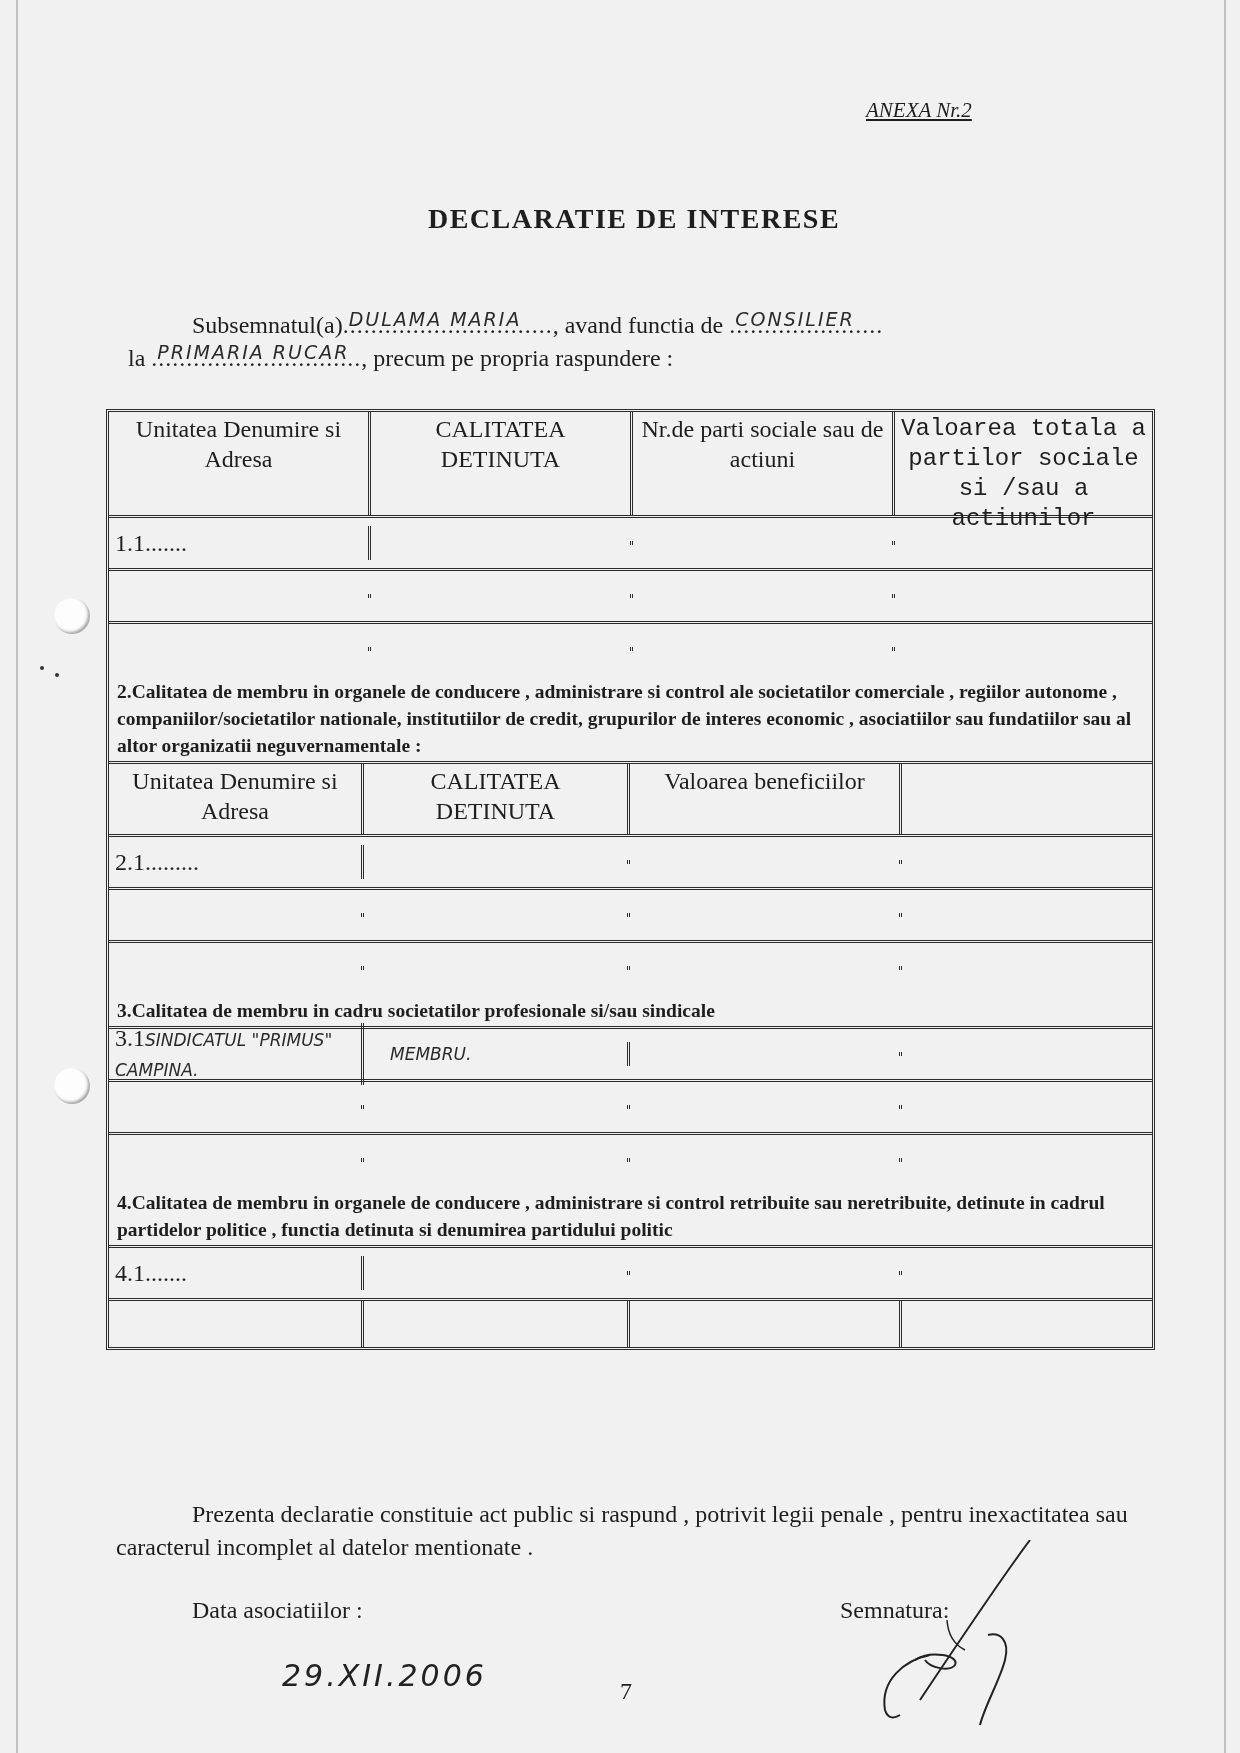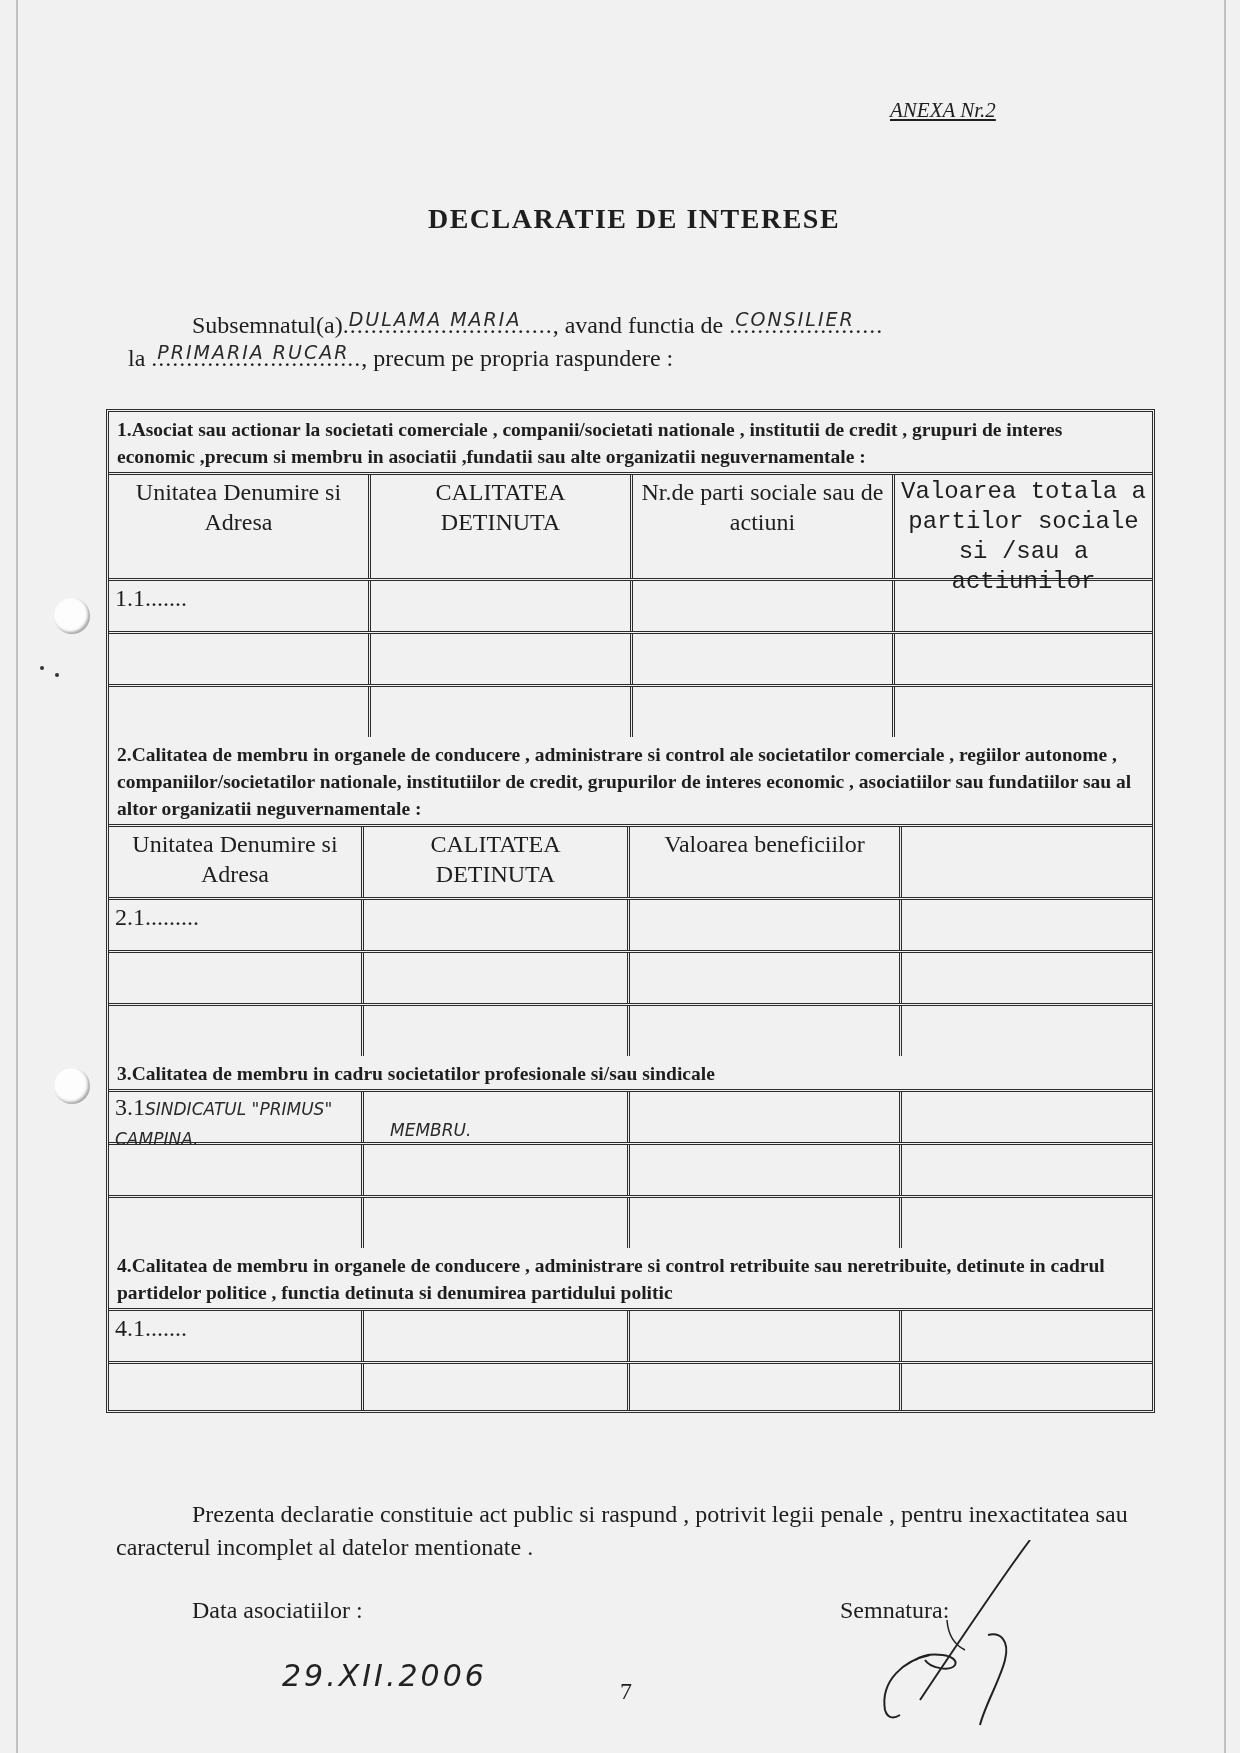--- a/index.html
+++ b/index.html
@@ -11,21 +11,21 @@
   }
   .page-edge { position: absolute; top: 0; bottom: 0; width: 2px; background: #999; opacity: .55; }
   .punch-hole {
     position: absolute; width: 36px; height: 36px; border-radius: 50%;
     background: #fdfdfd; box-shadow: inset -2px -2px 3px rgba(0,0,0,.35);
   }
   .speck { position: absolute; width: 4px; height: 4px; border-radius: 50%; background: #333; }
 
   .annex {
     position: absolute; left: 866px; top: 98px;
-    font-size: 21px; font-style: italic; text-decoration: underline; margin-left: 24px;
+    font-size: 21px; font-style: italic; text-decoration: underline;
   }
   .title {
     position: absolute; left: 0; right: 0; top: 203px; text-align: center;
     font-size: 28px; font-weight: bold; letter-spacing: 1.5px; padding-left: 28px;
   }
   .intro { position: absolute; font-size: 24px; white-space: nowrap; }
   .dots { letter-spacing: 1px; }
   .filled {
     position: relative; display: inline-block;
   }
@@ -50,21 +50,21 @@
   .cell {
     border-right: 3px double #2b2b2b; box-sizing: border-box;
     font-size: 24px; line-height: 30px; padding: 2px 6px;
   }
   .cell:last-child { border-right: none; }
   .c4a { width: 262px; } .c4b { width: 262px; } .c4c { width: 262px; } .c4d { flex: 1; font-family: Liberation Mono, monospace; }
   .c2a { width: 255px; } .c2b { width: 266px; } .c2c { width: 272px; } .c2d { flex: 1; }
   .hdr { text-align: center; }
   .h-sec1 { height: 103px; }
   .h-sec2 { height: 70px; }
-  .h-row { height: 50px; }
+  .h-row { height: 50px; align-items: center; }
   .h-row3 { height: 46px; }
 
   .handcell { font-family: "DejaVu Sans", sans-serif; font-style: italic; font-size: 17px; color: #2a2a2a; line-height: 20px; }
 
   .footer-text {
     position: absolute; left: 116px; top: 1498px; width: 1040px;
     font-size: 24px; line-height: 33px; text-indent: 76px;
   }
   .date-label { position: absolute; left: 192px; top: 1597px; font-size: 24px; }
   .sign-label { position: absolute; left: 840px; top: 1597px; font-size: 24px; }
@@ -95,21 +95,20 @@
 </div>
 
 <div class="intro" style="left:128px; top:345px;text-align:right;">
   <span>la</span>
   <span class="filled"><span class="dots">..............................</span><span class="hand-over">PRIMARIA RUCAR</span></span><span>, precum pe propria raspundere :</span>
 </div>
 
 <div class="form-table">
 
   <div>
-    <div class="section-head">1.Asociat sau actionar la societati comerciale , companii/societati nationale , institutii de credit , grupuri de interes economic ,precum si membru in asociatii ,fundatii sau alte organizatii neguvernamentale :</div>
     <div class="row h-sec1">
       <div class="cell c4a hdr">Unitatea Denumire si Adresa</div>
       <div class="cell c4b hdr">CALITATEA DETINUTA</div>
       <div class="cell c4c hdr">Nr.de parti sociale sau de actiuni</div>
       <div class="cell c4d hdr">Valoarea totala a partilor sociale si /sau a actiunilor</div>
     </div>
     <div class="row h-row">
       <div class="cell c4a">1.1.......</div>
       <div class="cell c4b"></div>
       <div class="cell c4c"></div>

